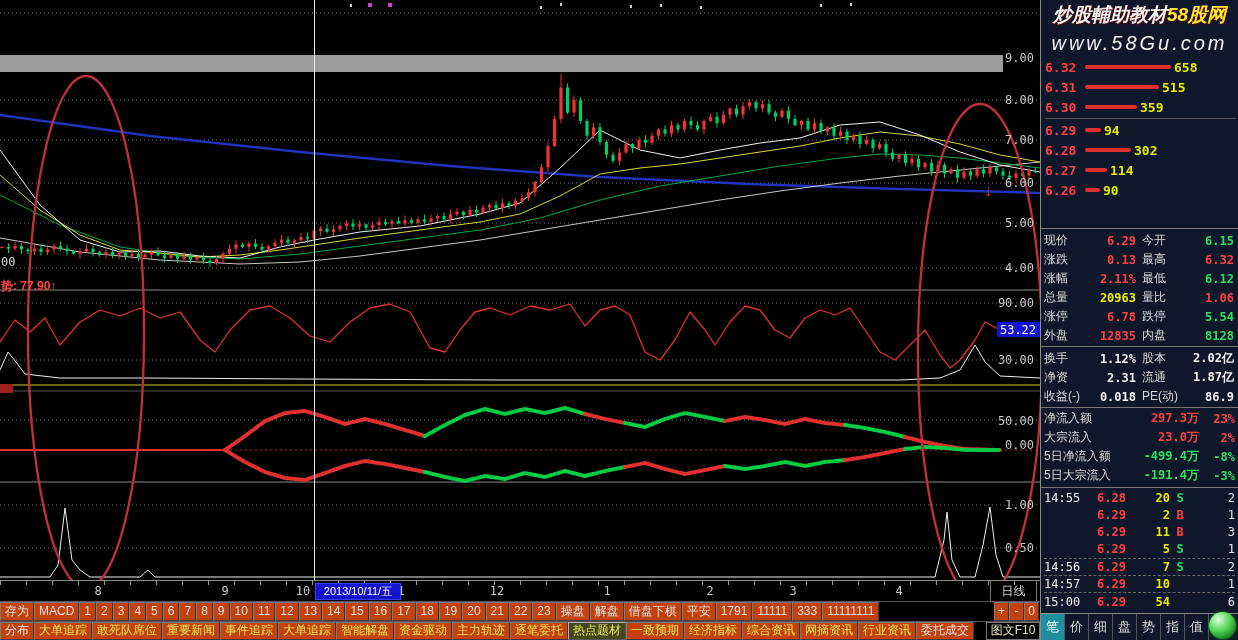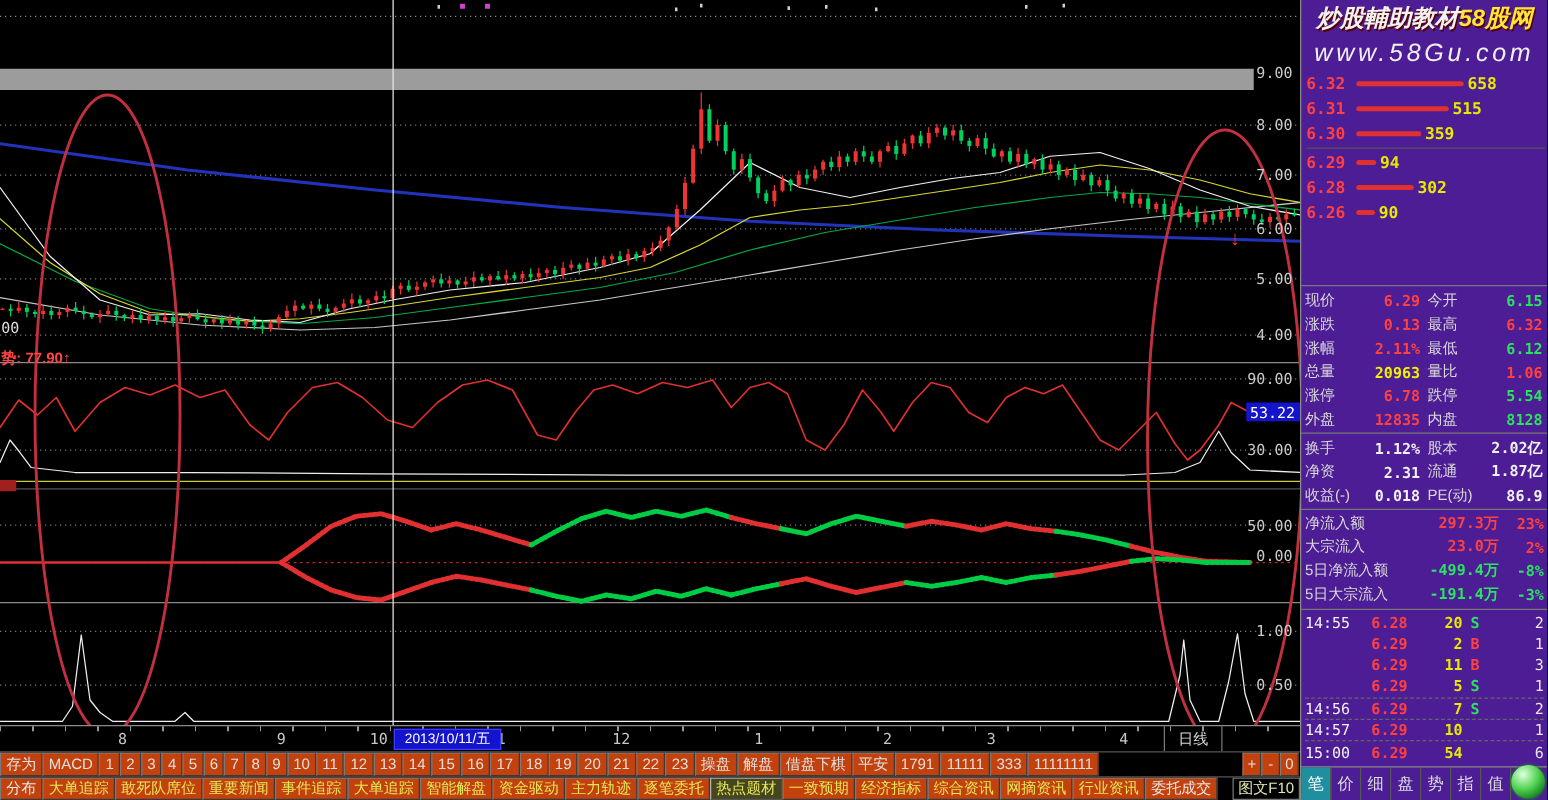--- a/index.html
+++ b/index.html
@@ -8,39 +8,39 @@
   #root { position:relative; width:1238px; height:640px; background:#000; overflow:hidden; }
   #chart-svg { position:absolute; left:0; top:0; }
 
   
   #axis-row { position:absolute; left:0; top:580px; width:1040px; height:21px; background:#000; border-top:1px solid #8a8a8a; }
   #axis-ticks { position:absolute; left:0; top:0; right:0; height:4px;
     background-image:repeating-linear-gradient(90deg,#999 0 1px,transparent 1px 26px); }
   .axis-label { position:absolute; top:3px; transform:translateX(-50%); color:#c8c8c8; font-size:12px; font-family:"DejaVu Sans Mono",monospace; }
   #date-box { position:absolute; top:2px; height:17px; background:#1414cc; border:1px solid #3c3cff; color:#fff;
     font-size:11px; line-height:15px; text-align:center; white-space:nowrap; padding:0 2px; }
-  #period-cell { position:absolute; left:931px; top:0; width:47px; height:20px; border-left:1px solid #777; border-right:1px solid #777;
+  #period-cell { position:absolute; left:990px; top:0; width:47px; height:20px; border-left:1px solid #777; border-right:1px solid #777;
     color:#d8d8d8; font-size:12px; text-align:center; line-height:20px; }
 
   
   .toolbar { position:absolute; left:0; width:1040px; background:#000; display:flex; align-items:stretch; overflow:hidden; }
   #toolbar1 { top:601px; height:20px; border-top:1px solid #555; }
   #toolbar2 { top:621px; height:19px; border-top:1px solid #555; }
   .tb-btn { flex:0 0 auto; border:1px solid; border-color:#7a7a7a #3a3a3a #3a3a3a #7a7a7a; background:#c2410c;
     color:#e0e0e0; font-size:12px; line-height:16px; padding:0 4px; white-space:nowrap; cursor:default; }
   #toolbar2 .tb-btn { line-height:15px; }
   .tb-btn.yellow { color:#e6e65a; }
   .tb-btn.white  { color:#e8e8e8; }
   .tb-btn.selected { background:#46461e; border-color:#b0b0b0 #555 #555 #b0b0b0; }
   .tb-right { position:absolute; top:0; height:100%; display:flex; }
   #f10-btn { position:absolute; left:986px; top:0; width:54px; height:100%; border:1px solid #777; color:#e6e6b4;
     font-size:12px; text-align:center; line-height:15px; }
 
   
-  #right-panel { position:absolute; left:1040px; top:0; width:198px; height:640px; background:#4c1d95; border-left:1px solid #8a8a8a; }
+  #right-panel { position:absolute; left:1040px; top:0; width:198px; height:640px; background:#0f172a; border-left:1px solid #8a8a8a; }
   .rp-sep { position:absolute; left:0; width:100%; height:1px; background:#777; }
   #brand { position:absolute; left:0; top:2px; width:100%; text-align:center; }
   #brand-line1 { font-size:19px; font-weight:bold; font-style:italic; white-space:nowrap; letter-spacing:0px;
     text-shadow:1px 1px 0 #500; }
   #brand-line1 .w { color:#f2f2f2; } #brand-line1 .y { color:#ffe633; }
   #brand-line2 { margin-top:4px; color:#f0f0f0; font-size:20px; font-style:italic; letter-spacing:3px; white-space:nowrap; }
 
   #order-book { position:absolute; left:4px; right:2px; top:57px; }
   .ob-row { display:flex; align-items:center; height:20px; }
   .ob-price { width:40px; color:#ff4040; font-size:13px; font-weight:bold; font-family:"DejaVu Sans Mono",monospace; }
@@ -589,20 +589,25 @@
           <span class="ob-price">6.29</span>
           <span class="ob-bar" style="width: 16px;"></span>
           <span class="ob-vol">94</span>
         </div>
         <div class="ob-row">
           <span class="ob-price">6.28</span>
           <span class="ob-bar" style="width: 46px;"></span>
           <span class="ob-vol">302</span>
         </div>
         <div class="ob-row">
+          <span class="ob-price">6.27</span>
+          <span class="ob-bar" style="width: 22px;"></span>
+          <span class="ob-vol">114</span>
+        </div>
+        <div class="ob-row">
           <span class="ob-price">6.26</span>
           <span class="ob-bar" style="width: 15px;"></span>
           <span class="ob-vol">90</span>
         </div>
       </div>
     <div class="rp-sep" style="top:228px;"></div>
     <div class="grid2" id="quote-grid" style="top:231px;">
         <div class="g2-row">
           <span class="g2-label">现价</span>
           <span class="g2-val c-red">6.29</span>

